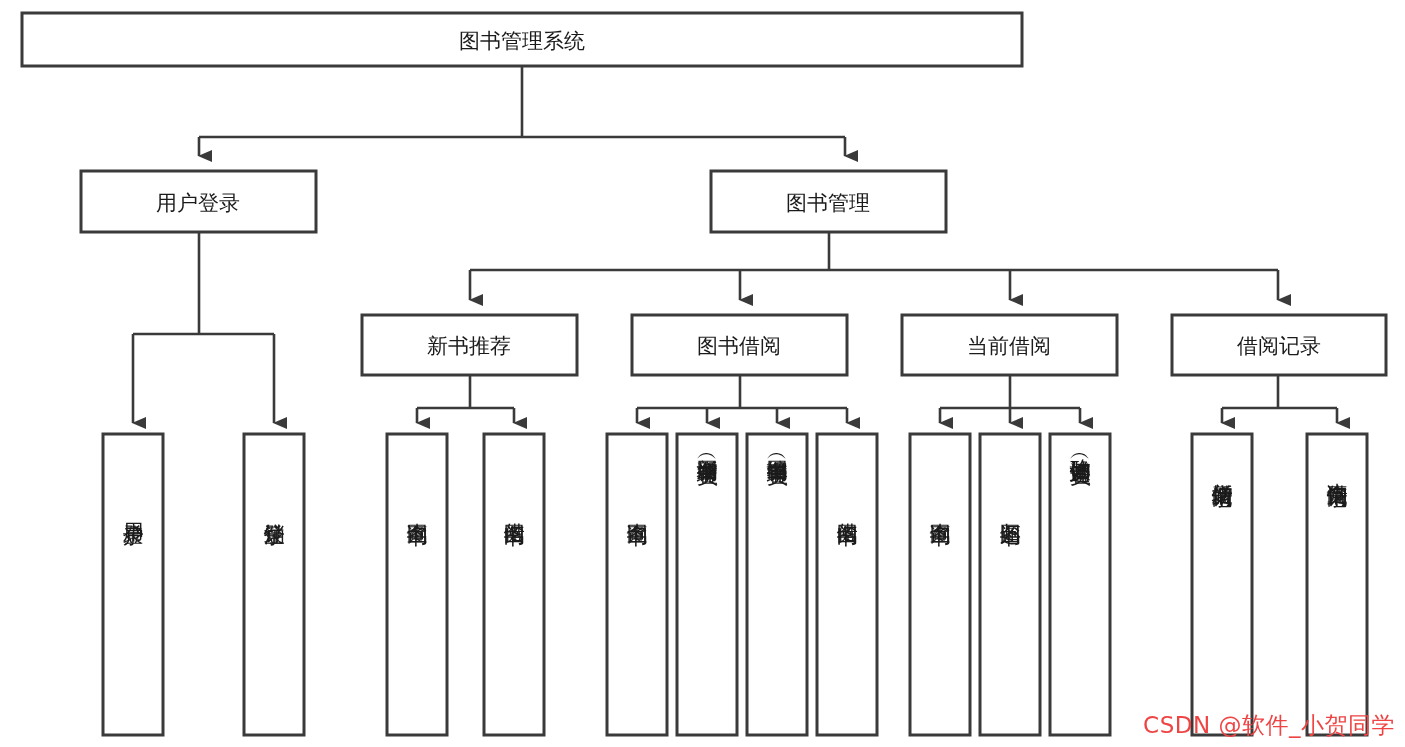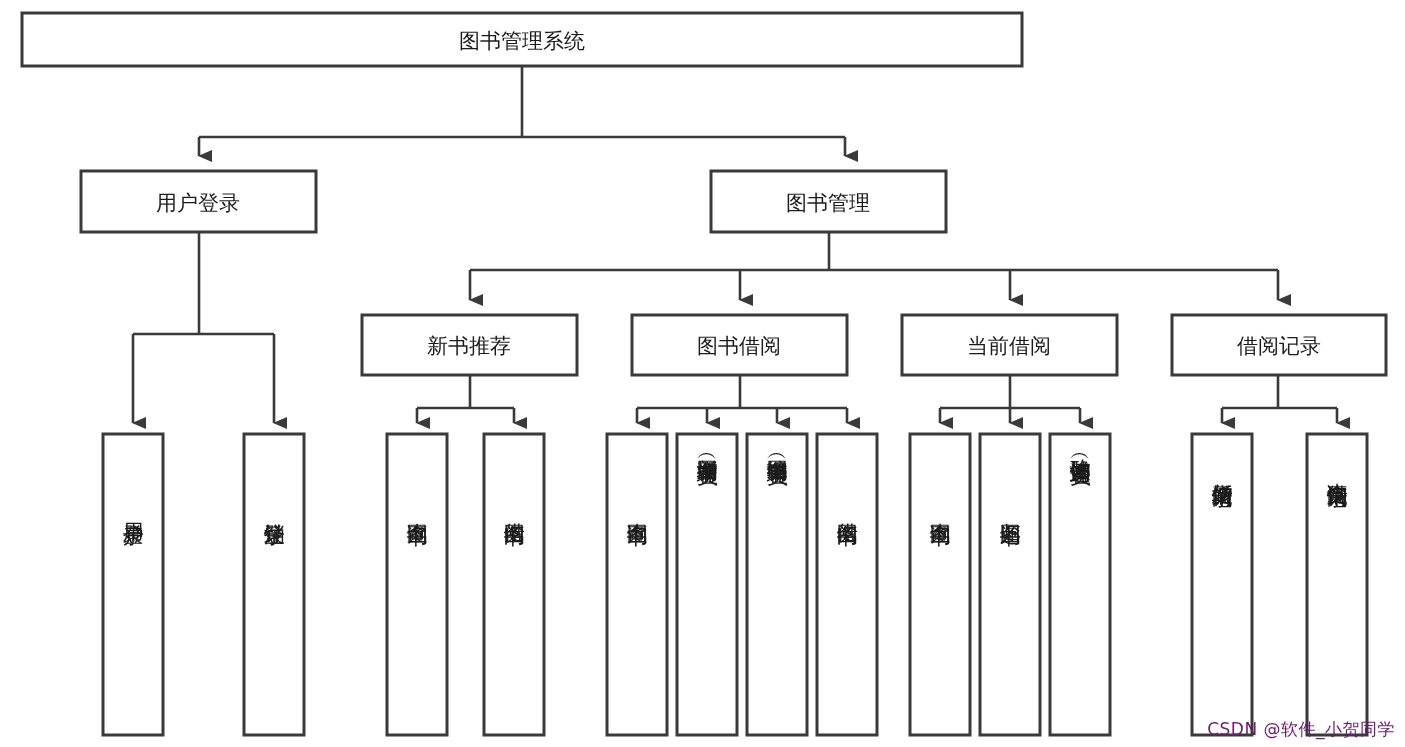--- a/index.html
+++ b/index.html
@@ -12,22 +12,22 @@
   .arrow-head{fill:#3a3a3a;stroke:none;}
   .h-node-label{font-size:21px;fill:#1b1b1b;
        font-family:"DejaVu Sans","Liberation Sans",sans-serif;}
   .v-node-label{position:absolute;
        writing-mode:vertical-rl;text-orientation:upright;
        font-size:21px;line-height:1.06;color:#1b1b1b;letter-spacing:1px;
        font-family:"DejaVu Sans","Liberation Sans",sans-serif;
        white-space:nowrap;pointer-events:none;}
   .vleaf-wrap{position:absolute;display:flex;align-items:flex-start;
        justify-content:center;}
-  .watermark{position:absolute;right:10px;bottom:6px;font-size:17px;
-       color:#701a75;letter-spacing:.5px;
+  .watermark{position:absolute;right:10px;bottom:6px;font-size:23px;
+       color:#ef4444;letter-spacing:.5px;
        font-family:"DejaVu Sans","Liberation Sans",sans-serif;}
 </style>
 </head>
 <body>
 
 <div id="diagram-root">
 
   <svg id="tree-svg" viewBox="0 0 1405 747">
     <defs>
       <marker id="arrow" viewBox="0 0 12 14" refX="6" refY="13" markerWidth="12" markerHeight="14" orient="auto-start-reverse" markerUnits="userSpaceOnUse">

